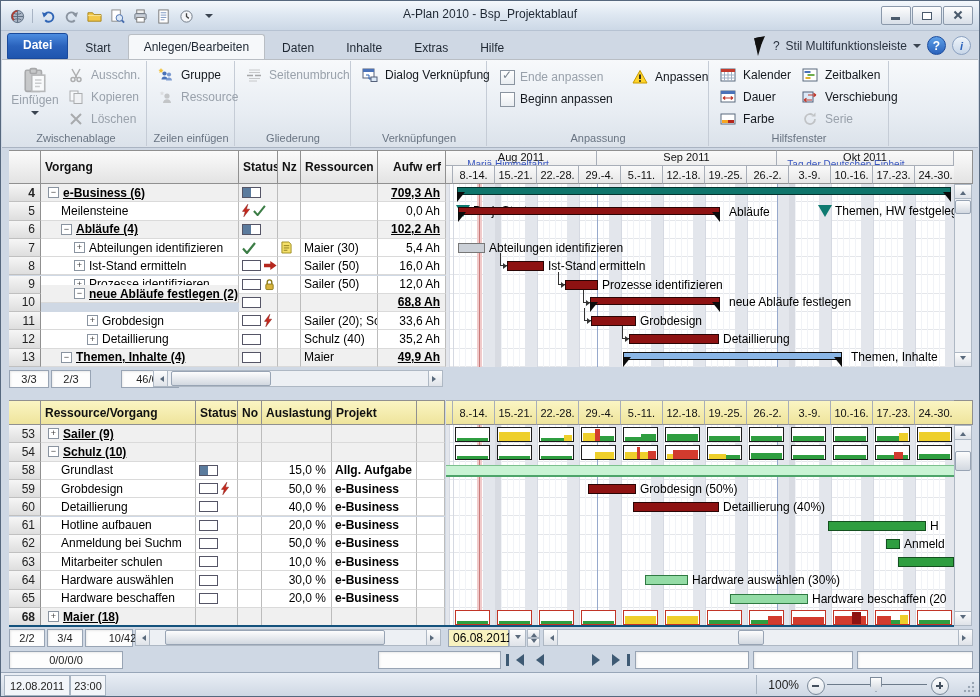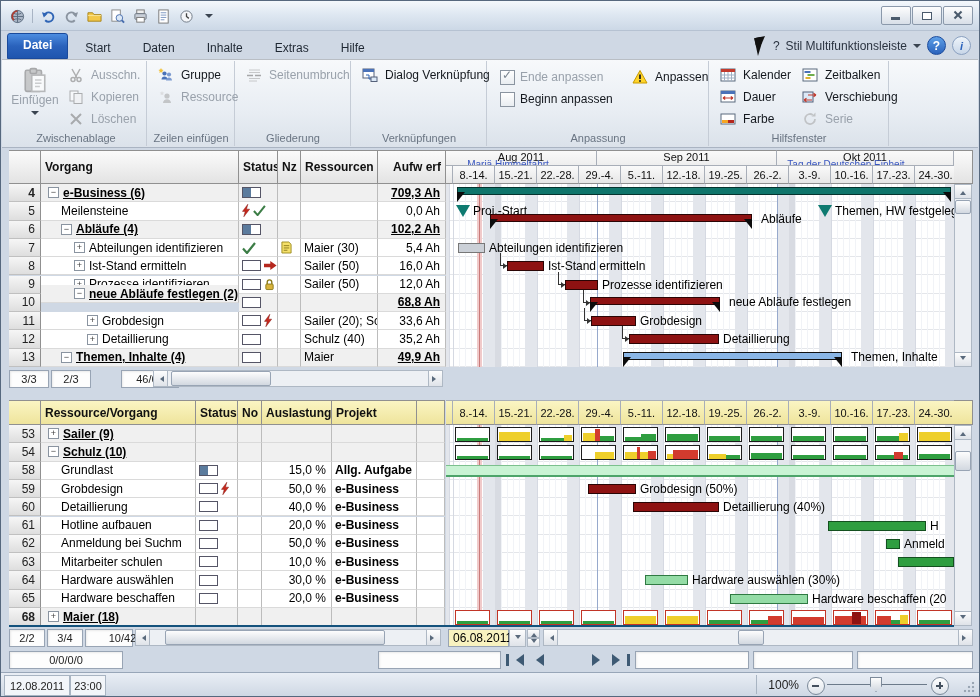--- a/index.html
+++ b/index.html
@@ -170,31 +170,33 @@
         <span class="qicon">
           <svg viewBox="0 0 16 16">
             <circle cx="8" cy="8" r="6" fill="#f4f6f9" stroke="#6d7683"></circle>
             <path d="M8 4.5V8l2.5 2" stroke="#444" fill="none" stroke-width="1.4"></path>
           </svg>
         </span>
         <span class="qicon">
           <span class="tridown"></span>
         </span>
       </div>
+    <div class="abs title">A-Plan 2010 - Bsp_Projektablauf</div>
     <div class="abs winbtns">
       <div class="wbtn wbtn-min"></div>
       <div class="wbtn wbtn-res"></div>
       <div class="wbtn wbtn-close"></div>
     </div>
   </div>
 
   <div class="abs tabrow">
     <div class="tabs" id="tabs">
         <div class="tab file">Datei</div>
         <div class="tab">Start</div>
+        <div class="tab active">Anlegen/Bearbeiten</div>
         <div class="tab">Daten</div>
         <div class="tab">Inhalte</div>
         <div class="tab">Extras</div>
         <div class="tab">Hilfe</div>
       </div>
     <div class="tabright">
       <span class="cursor-arrow"></span>
       <span class="helpq"></span>
       <span>Stil Multifunktionsleiste</span>
       <span class="tridown"></span>
@@ -570,21 +572,21 @@
         <span class="sbox"></span>
       </div>
       <div class="abs cell gbg" style="left:277px;top:347.70000000000005px;width:23px;height:18.3px;"></div>
       <div class="abs cell gbg" style="left:300px;top:347.70000000000005px;width:77px;height:18.3px;">Maier</div>
       <div class="abs cell r gbg b uline" style="left:377px;top:347.70000000000005px;width:68px;height:18.3px;">49,9 Ah</div>
       <div class="abs bar sm" style="left:456px;top:186px;width:494px;height:8px;background:#0f756b;border-color:#05332e;"></div>
       <div class="abs mst" style="left:455px;top:204.3px;"></div>
       <div class="abs mlbl" style="left:472px;top:203.3px;">Proj.-Start</div>
       <div class="abs mst" style="left:817px;top:204.3px;"></div>
       <div class="abs mlbl" style="left:834px;top:203.3px;">Themen, HW festgeleg</div>
-      <div class="abs bar sm" style="left:457px;top:213px;width:262px;height:8px;background:#8e1212;border-color:#2a0505;margin-left:32px;">
+      <div class="abs bar sm" style="left:457px;top:206px;width:262px;height:8px;background:#8e1212;border-color:#2a0505;">
         <span class="lbl" style="margin-left:10px;">Abläufe</span>
       </div>
       <div class="abs bar" style="left:457px;top:241.9px;width:27px;height:10px;background:#cbd0d7;border-color:#777;">
         <span class="lbl">Abteilungen identifizieren</span>
       </div>
       <div class="abs lnk" style="left:499px;top:252.2px;width:7px;height:13px;"></div>
       <div class="abs lka" style="left:502px;top:262.2px;"></div>
       <div class="abs bar" style="left:506px;top:260.2px;width:37px;height:10px;background:#8e1212;border-color:#2a0505;">
         <span class="lbl">Ist-Stand ermitteln</span>
       </div>

